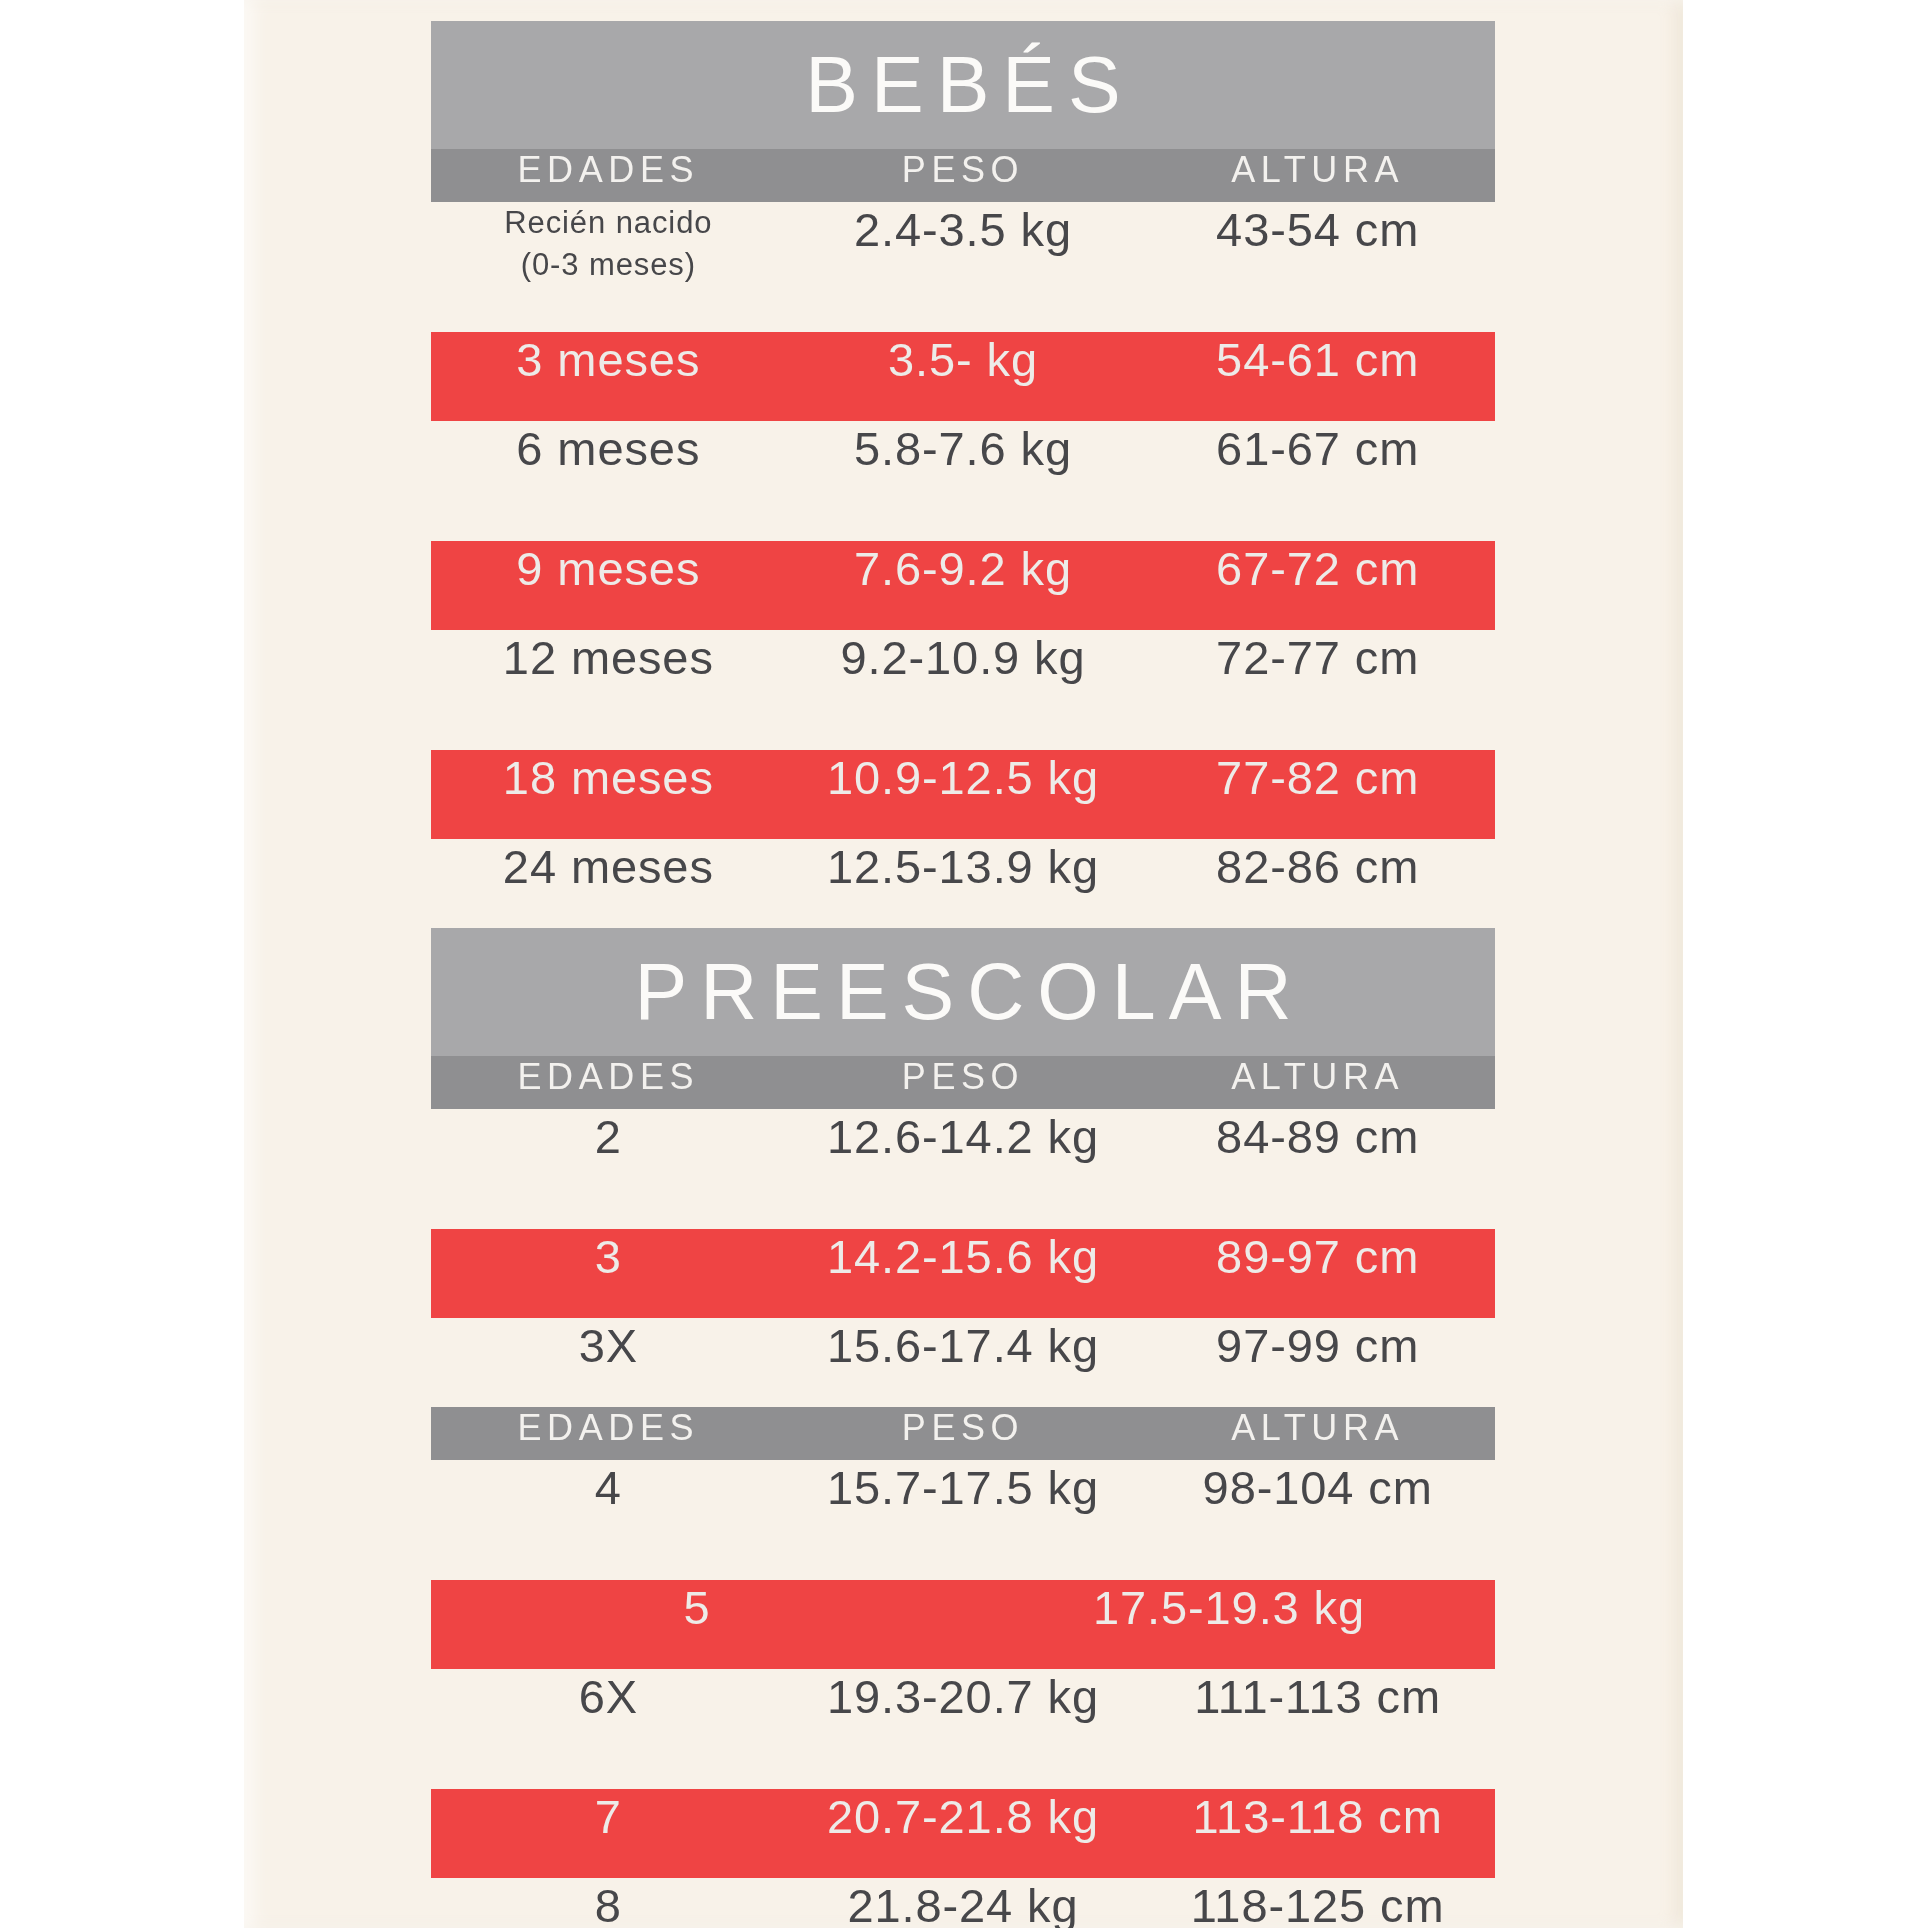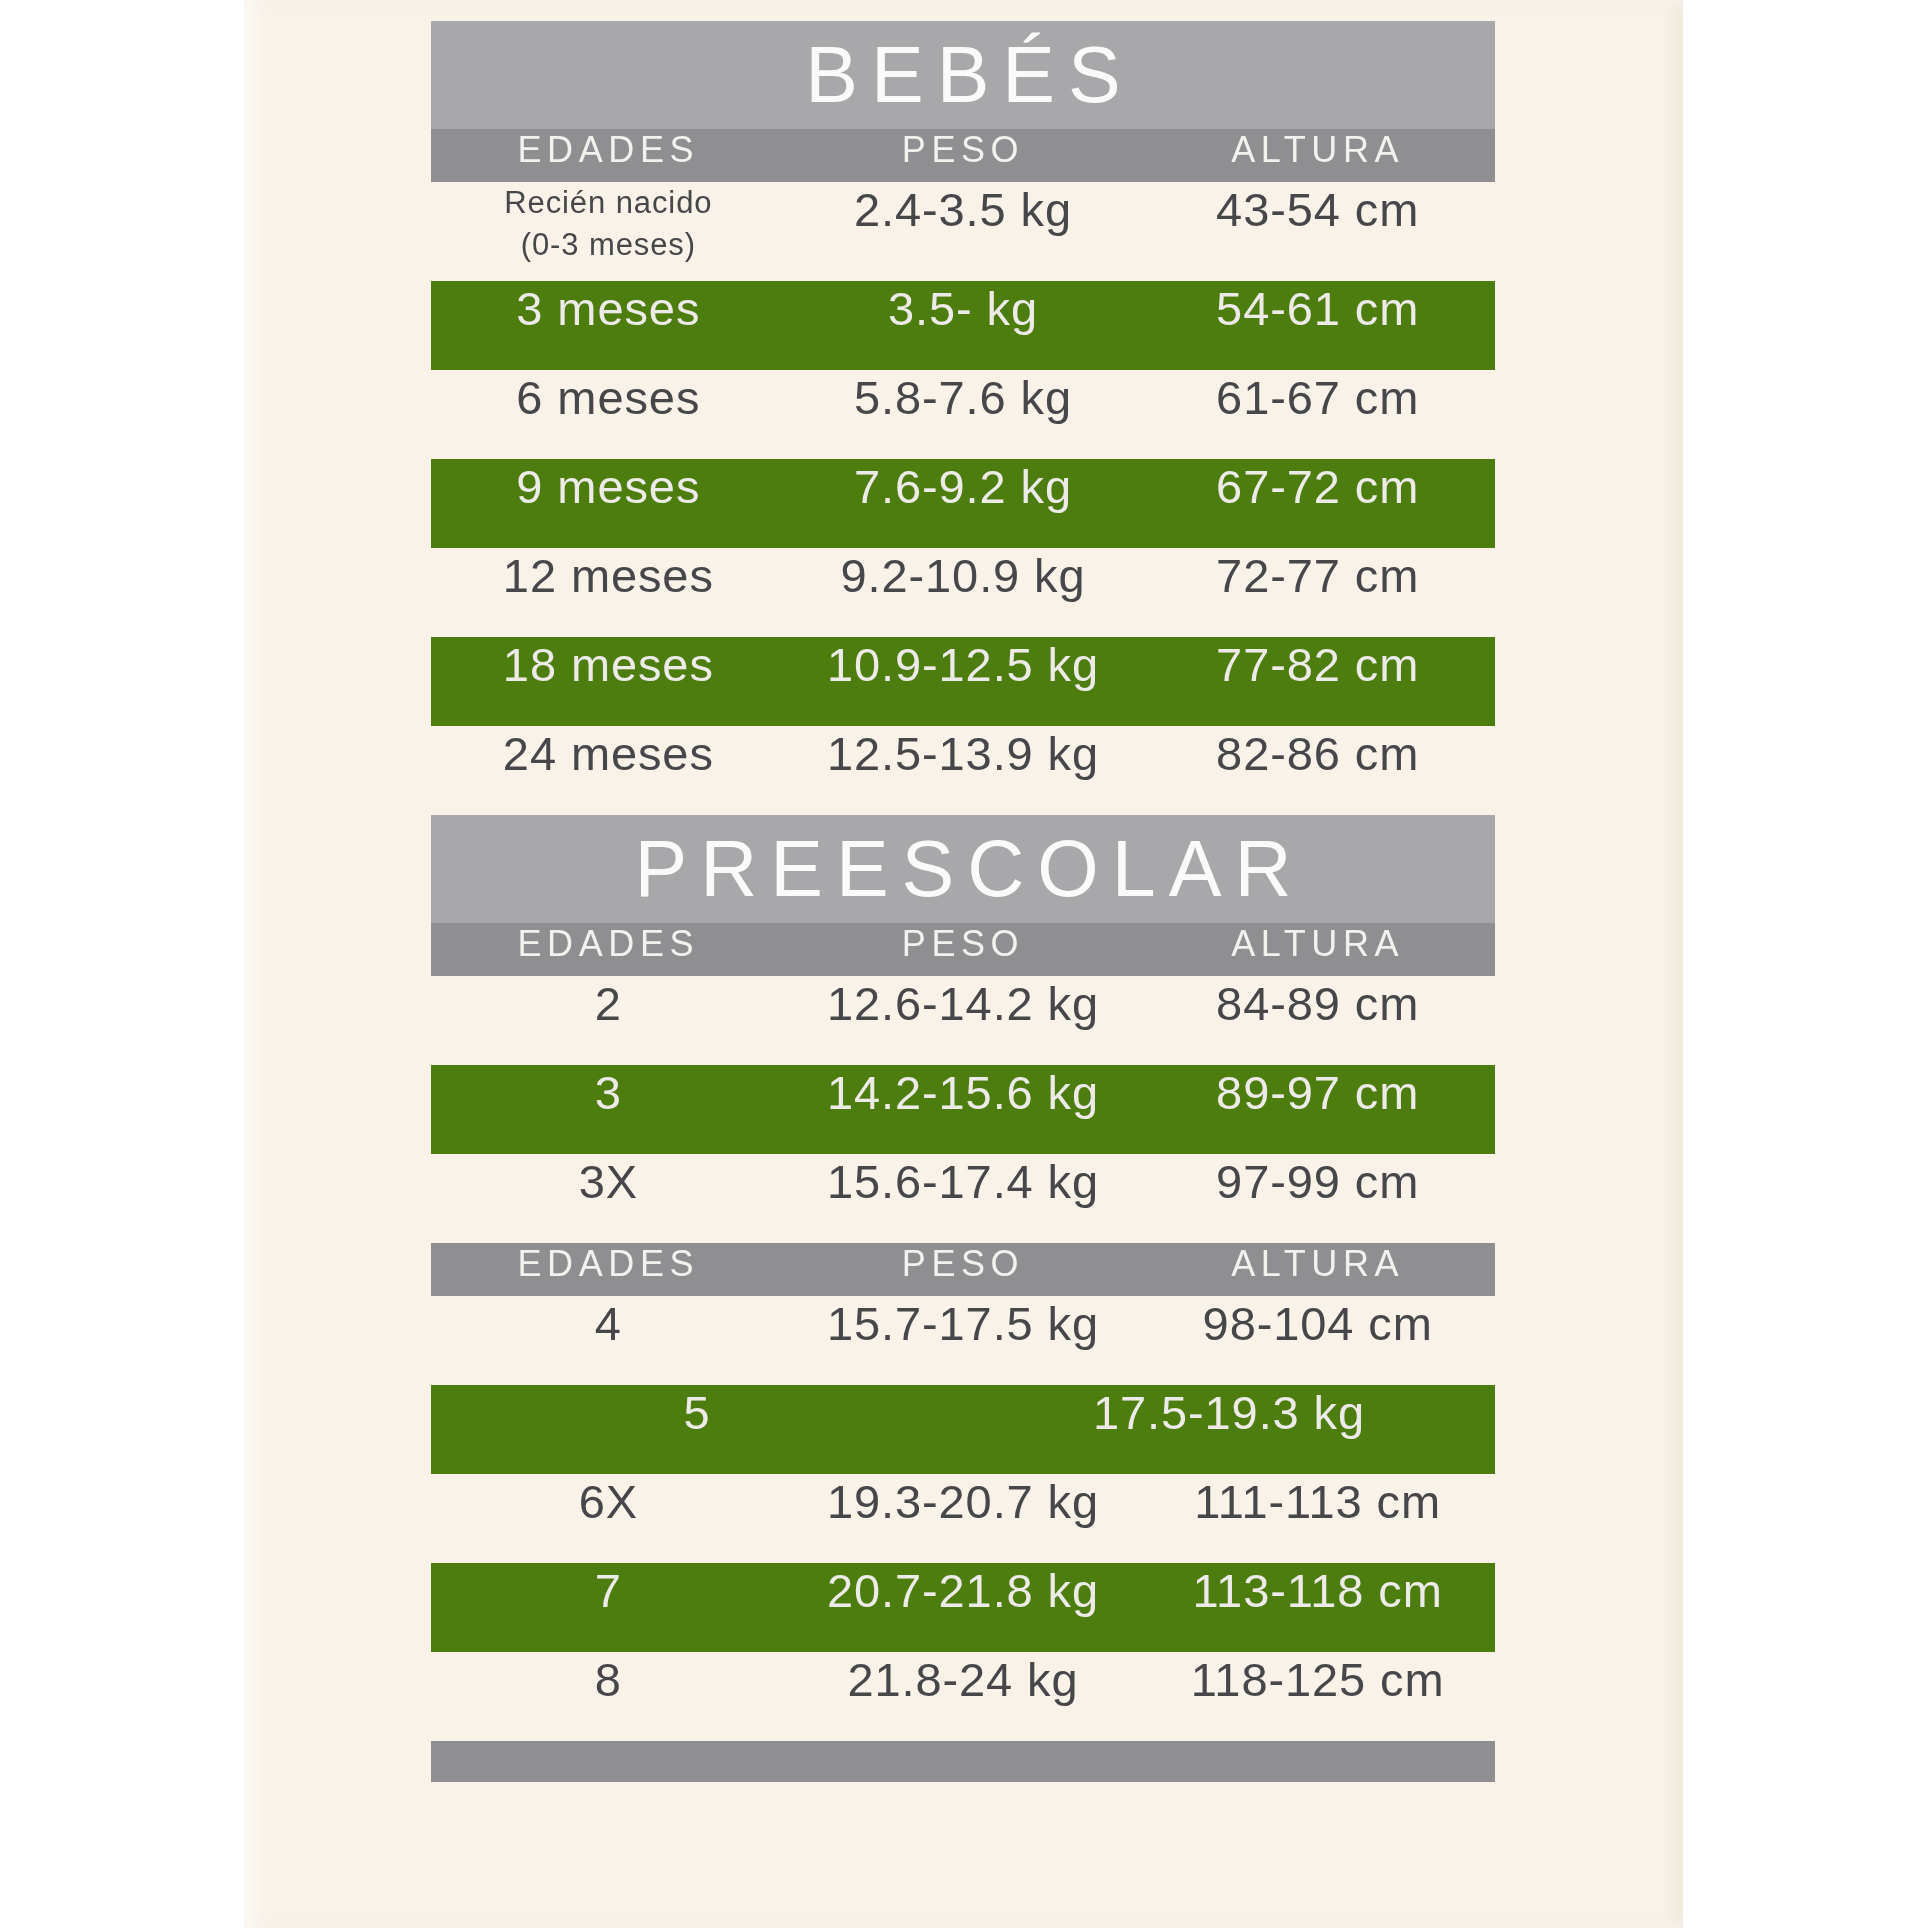--- a/index.html
+++ b/index.html
@@ -26,21 +26,21 @@
   .size-table {
     position: absolute;
     left: 187px;   
     top: 21px;
     width: 1064px;
   }
   .band-light { background: #a8a8aa; }
   .band-dark  { background: #8f8f91; }
 
   .section-title {
-    height: 108px;
+    height: 128px;
     display: flex;
     align-items: center;
     justify-content: center;
     font-size: 79px;
     font-weight: 300;
     letter-spacing: 13px;
     color: #fbfaf8;
     text-indent: 13px; 
   }
   .cols-header {
@@ -55,22 +55,23 @@
   .row {
     height: 89px;
     display: flex;
     font-size: 47px;
     font-weight: 300;
     letter-spacing: 0.9px;
     color: #47474a;
   }
   .row.tall { height: 99px; }
   .row.shaded {
-    background: #4d7c0f;
+    background: #ef4444;
     color: #edebe8;
+    margin-top: 31px;
   }
   .cell {
     flex: 1 1 0;
     text-align: center;
   }
   .cell.age-small {
     font-size: 31px;
     line-height: 1.35;
     white-space: pre-line;
   }

